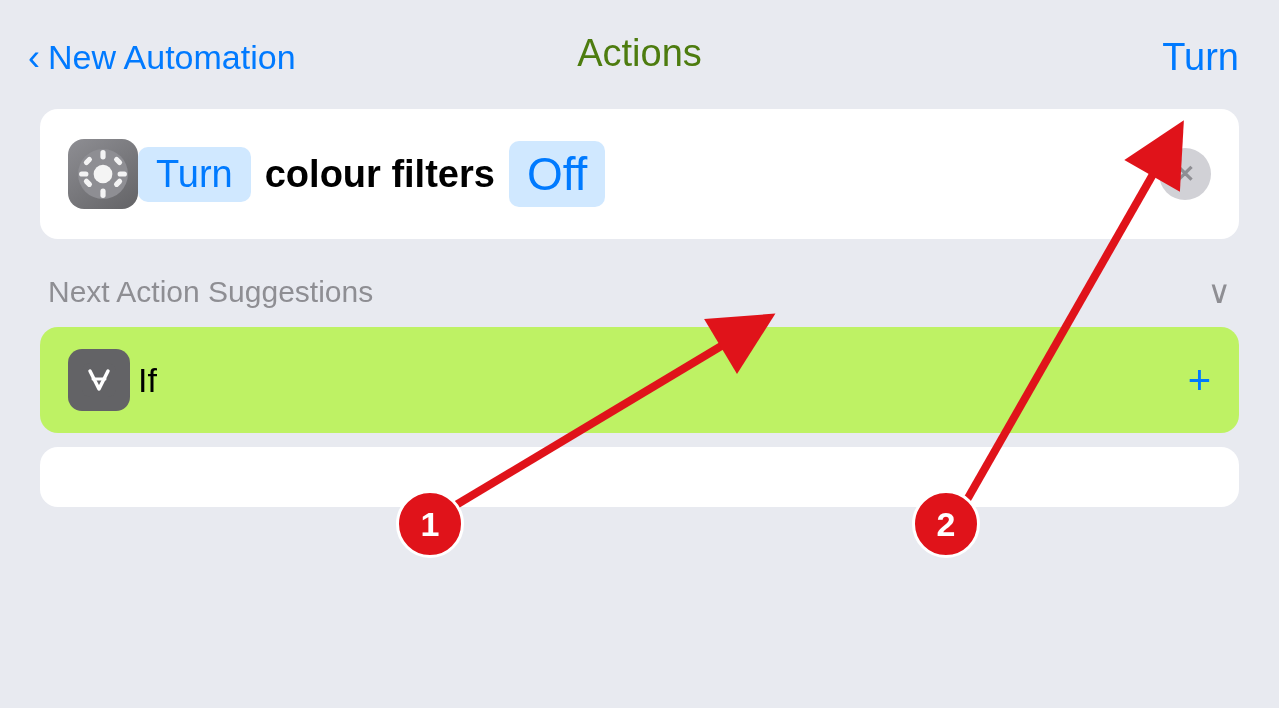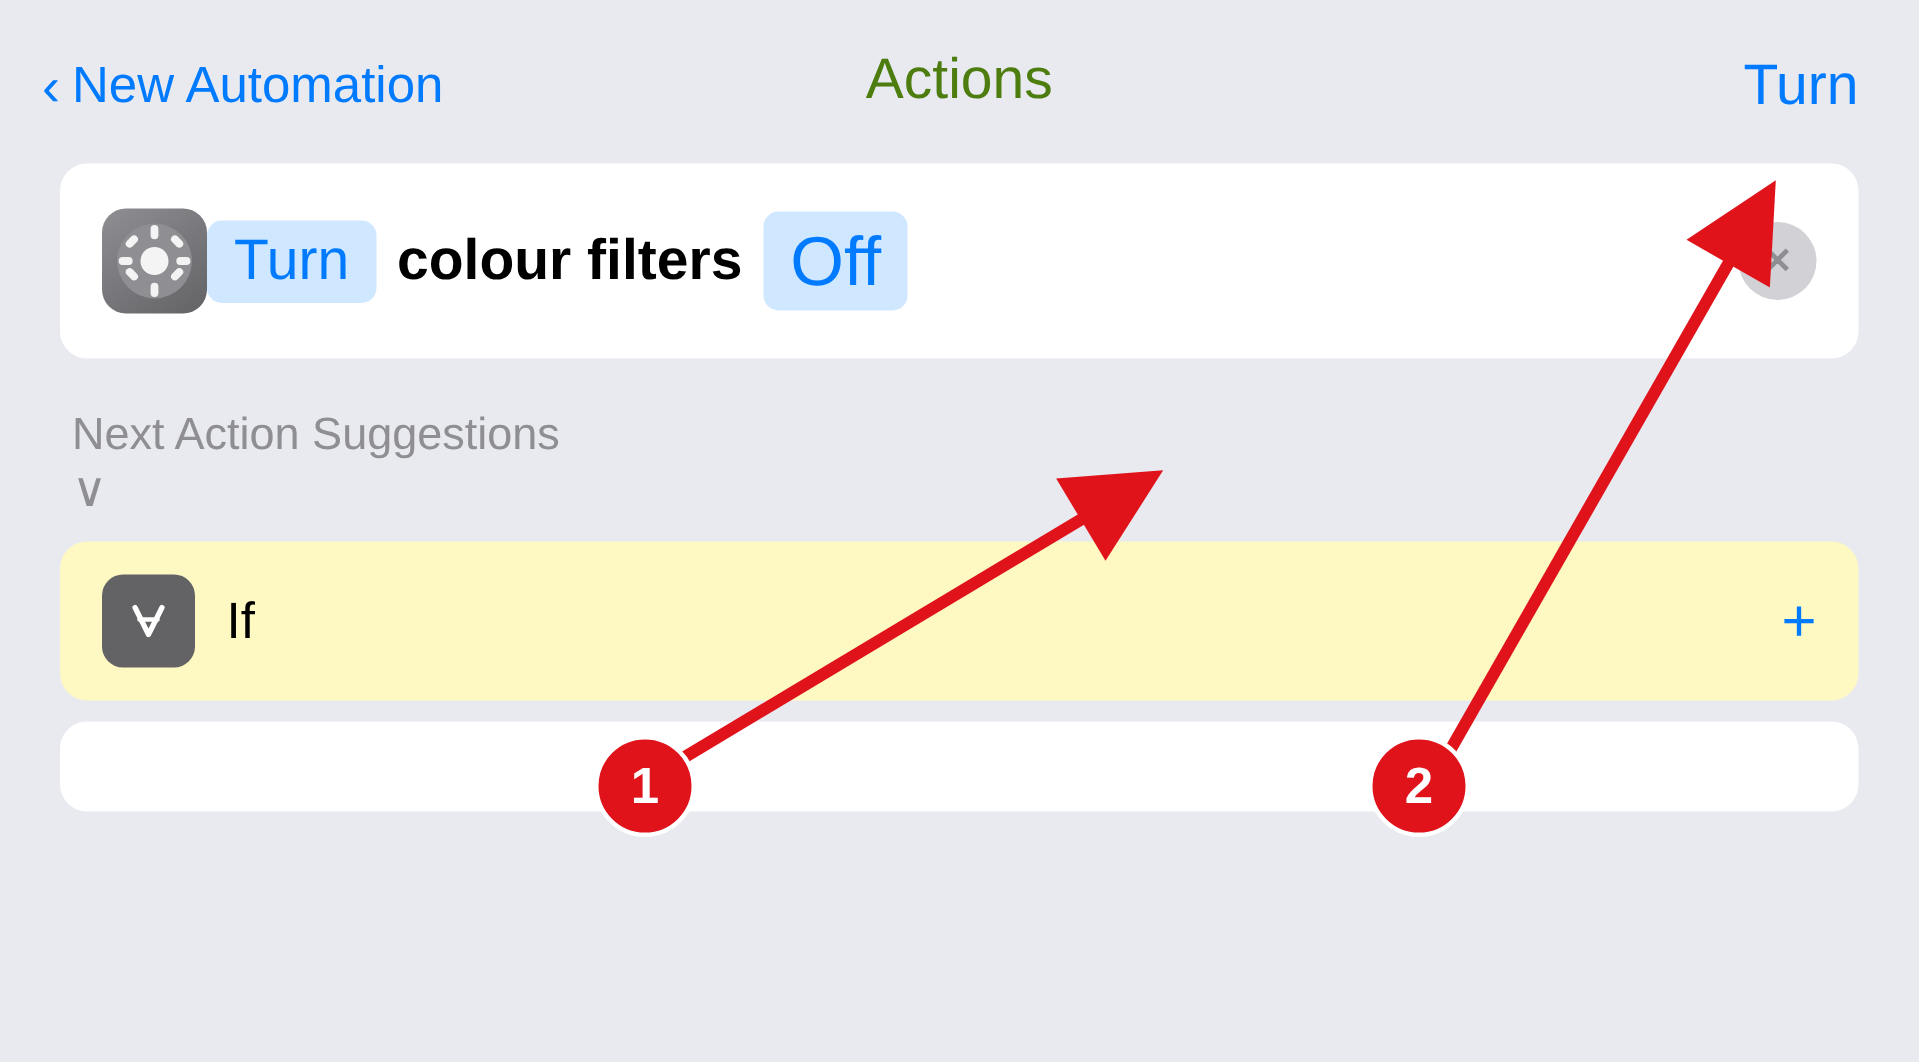--- a/index.html
+++ b/index.html
@@ -130,46 +130,46 @@
       color: #8e8e93;
       font-size: 24px;
       font-weight: 600;
       flex-shrink: 0;
     }
 
     
     .suggestions-section {
       margin: 34px 40px 0 40px;
       display: flex;
+      align-items: center;
       justify-content: space-between;
       padding: 0 8px;
       margin-bottom: 16px;
-      flex-direction: column;
     }
 
     .suggestions-label {
       font-size: 30px;
       color: #8e8e93;
       font-weight: 400;
     }
 
     .chevron-down {
       font-size: 32px;
       color: #8e8e93;
     }
 
     
     .if-card {
-      background: #fef9c3;
+      background: #bef264;
       border-radius: 18px;
       margin: 0 40px;
       padding: 22px 28px;
       display: flex;
       align-items: center;
-      gap: 21px;
+      gap: 8px;
       min-height: 90px;
     }
 
     .if-icon {
       width: 62px;
       height: 62px;
       border-radius: 14px;
       background: #636366;
       display: flex;
       align-items: center;

